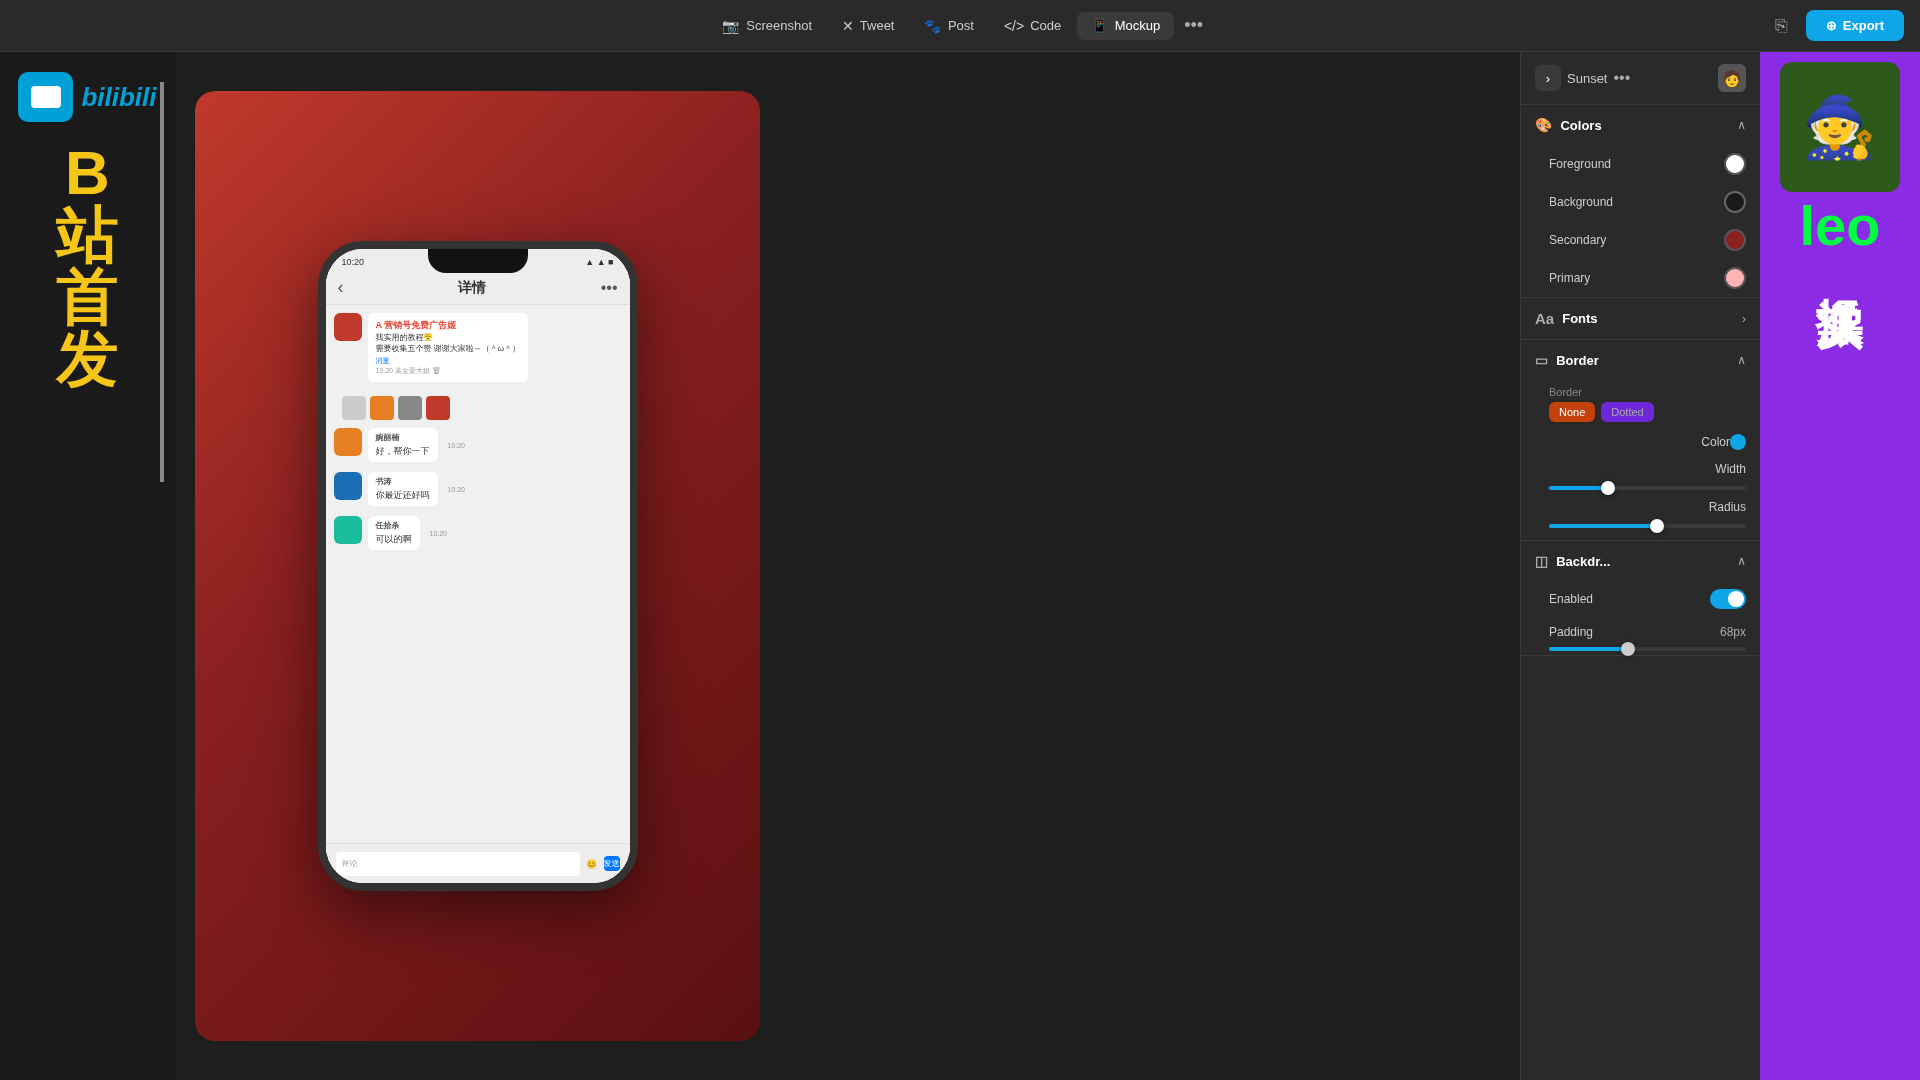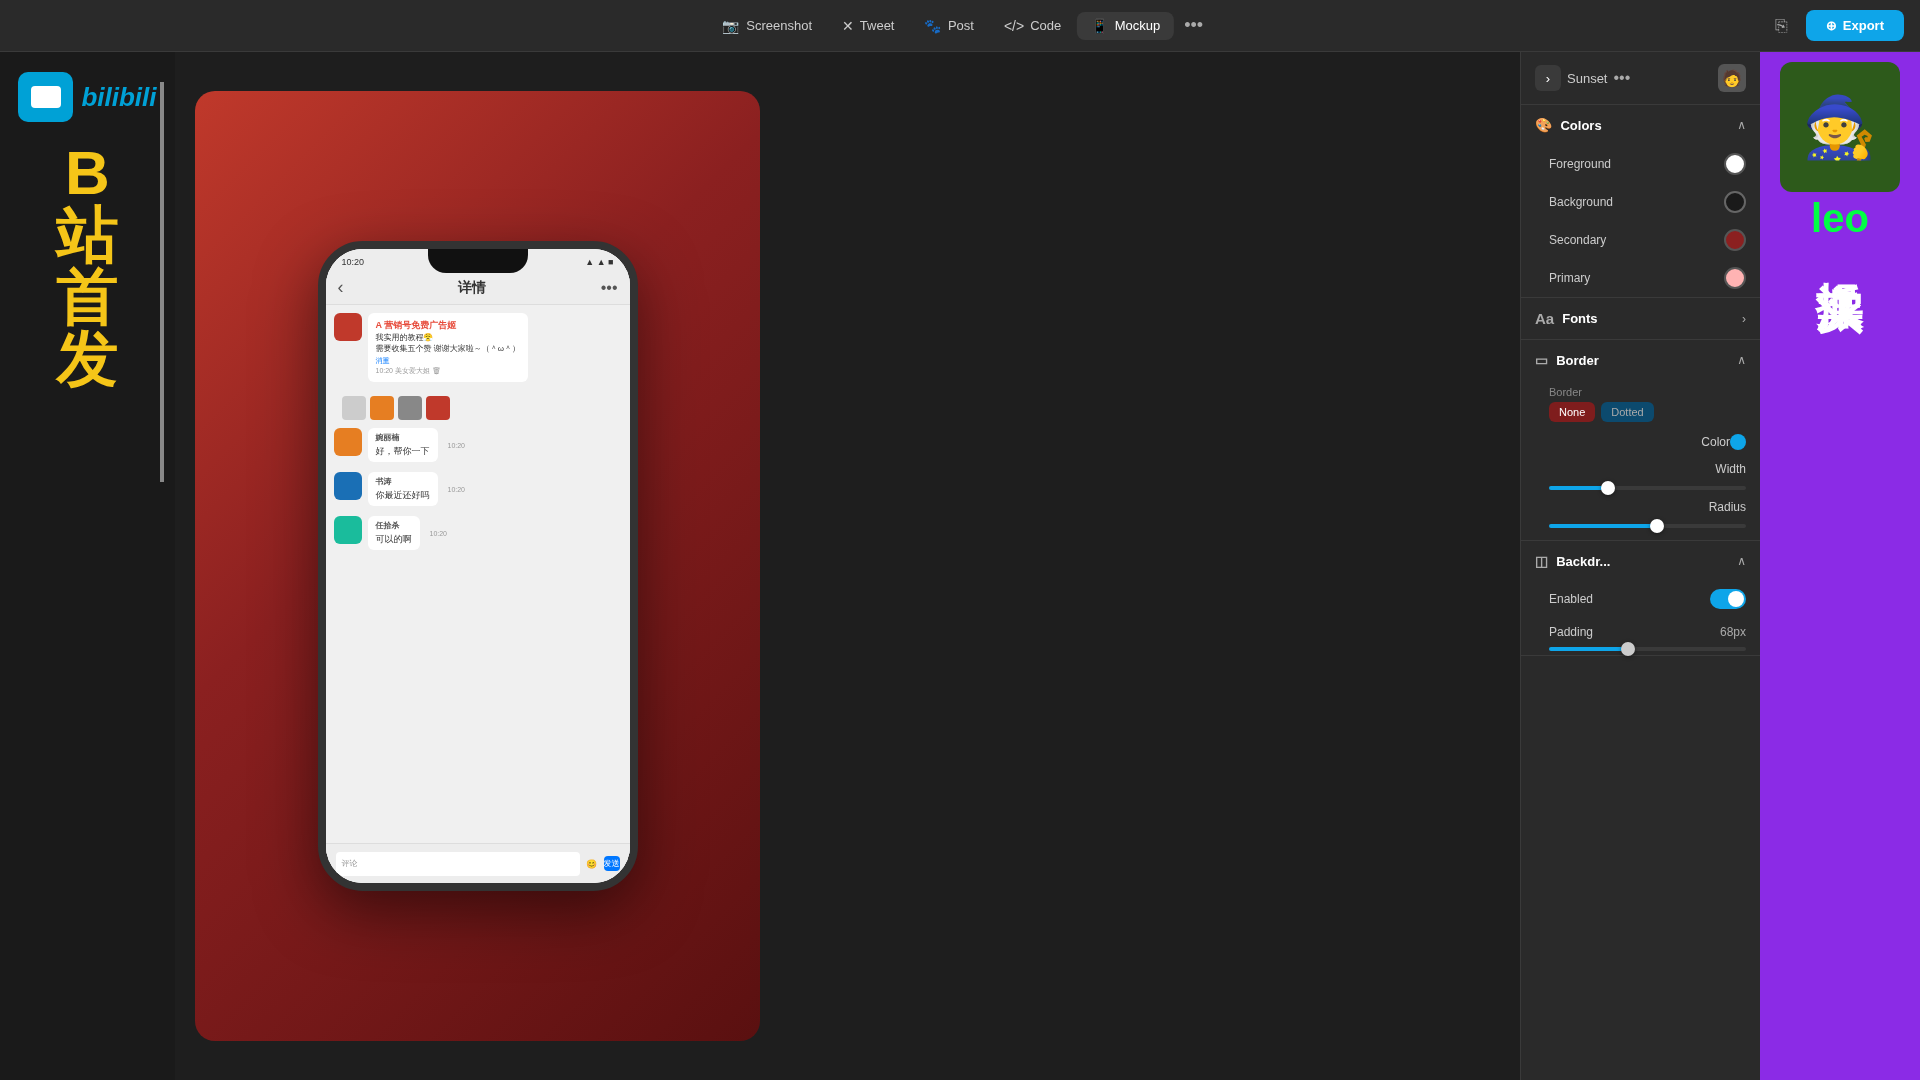--- a/index.html
+++ b/index.html
@@ -423,25 +423,25 @@
     .border-label { font-size: 11px; color: #888; margin-bottom: 4px; }
     .border-options {
       display: flex;
       gap: 6px;
     }
     .border-option {
       padding: 4px 10px;
       border-radius: 6px;
       font-size: 11px;
       color: #aaa;
-      background: #0c4a6e;
+      background: #6d28d9;
       cursor: pointer;
       border: none;
     }
-    .border-option.active { background: #7f1d1d; color: #fff; }
+    .border-option.active { background: #c2410c; color: #fff; }
 
     .prop-row {
       display: flex;
       align-items: center;
       justify-content: flex-end;
       padding: 6px 14px 6px 28px;
     }
     .prop-label { font-size: 12px; color: #ccc; }
 
     
@@ -524,21 +524,21 @@
       border-radius: 12px;
       background: #2d5a1b;
       overflow: hidden;
       display: flex;
       align-items: center;
       justify-content: center;
       font-size: 60px;
       margin-bottom: 6px;
     }
     .leo-name {
-      font-size: 40px;
+      font-size: 56px;
       font-weight: 900;
       color: #00ff44;
       font-family: 'Arial', sans-serif;
       line-height: 1;
       text-align: right;
     }
     .leo-subtitle {
       font-size: 48px;
       font-weight: 900;
       color: #fff;

